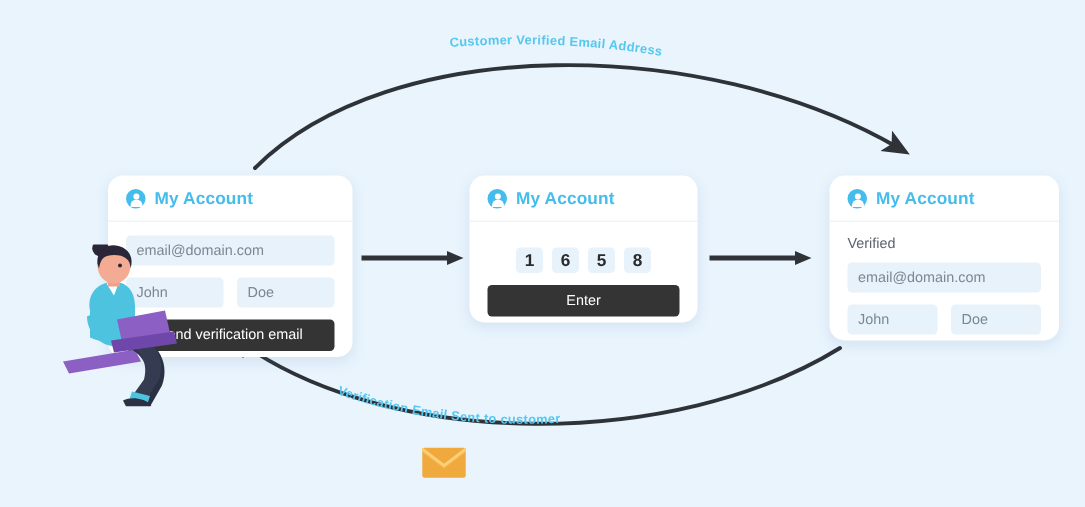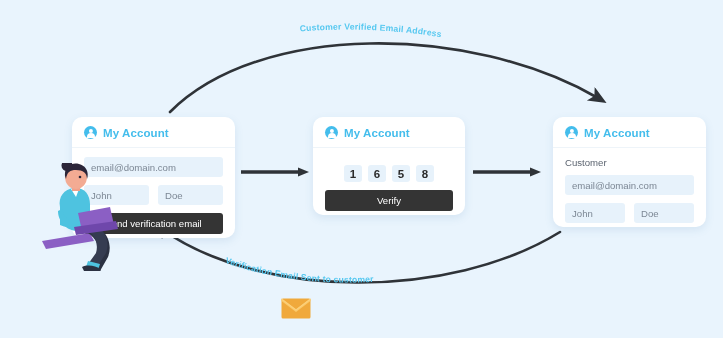--- a/index.html
+++ b/index.html
@@ -156,31 +156,31 @@
       <span class="avatar-icon"></span>
       <span class="card-title">My Account</span>
     </div>
     <div class="card-body">
       <div class="code-row">
         <div class="code-box">1</div>
         <div class="code-box">6</div>
         <div class="code-box">5</div>
         <div class="code-box">8</div>
       </div>
-      <div class="dark-btn">Verify</div>
+      <div class="dark-btn">Enter</div>
     </div>
   </div>
 
   <div class="card" id="card-3">
     <div class="card-head">
       <span class="avatar-icon"></span>
       <span class="card-title">My Account</span>
     </div>
     <div class="card-body">
-      <div class="sub-label">Customer</div>
+      <div class="sub-label">Verified</div>
       <div class="field">email@domain.com</div>
       <div class="row2">
         <div class="field">John</div>
         <div class="field">Doe</div>
       </div>
     </div>
   </div>
 
   <svg id="envelope" viewBox="0 0 30 21">
     <rect x="0.5" y="0.5" width="29" height="20" rx="1.5" fill="#f0a93c"></rect>

